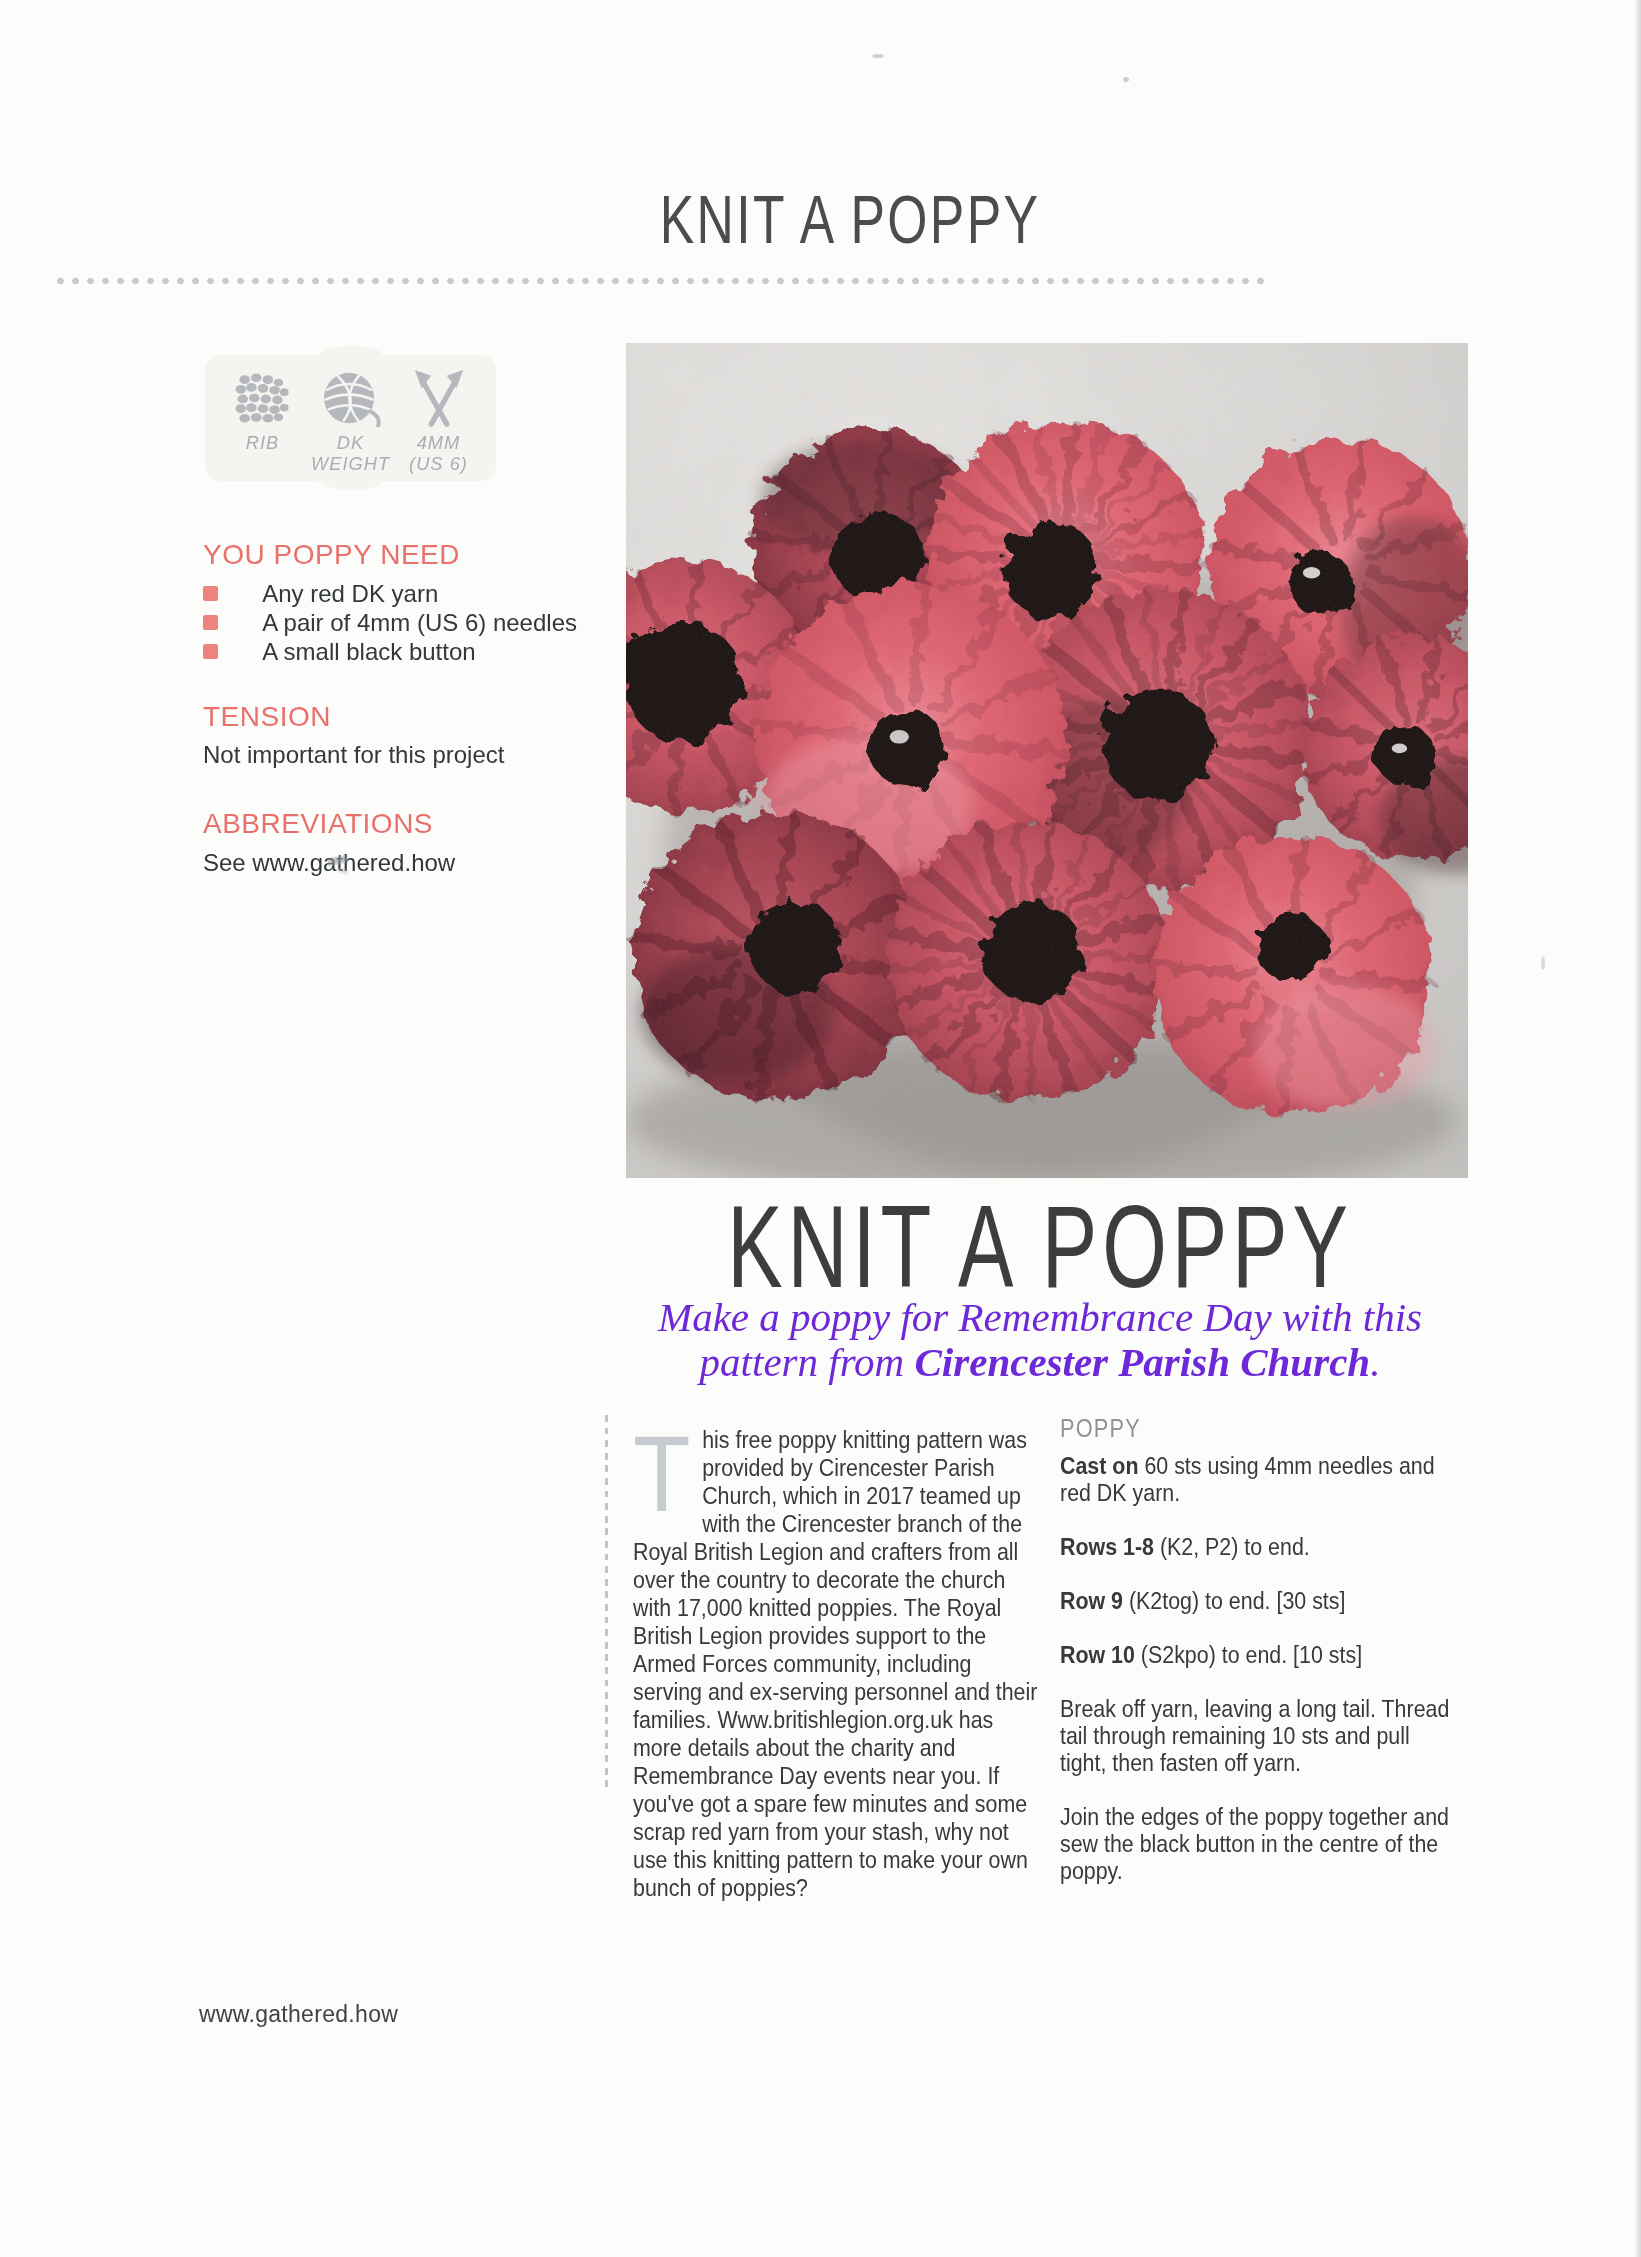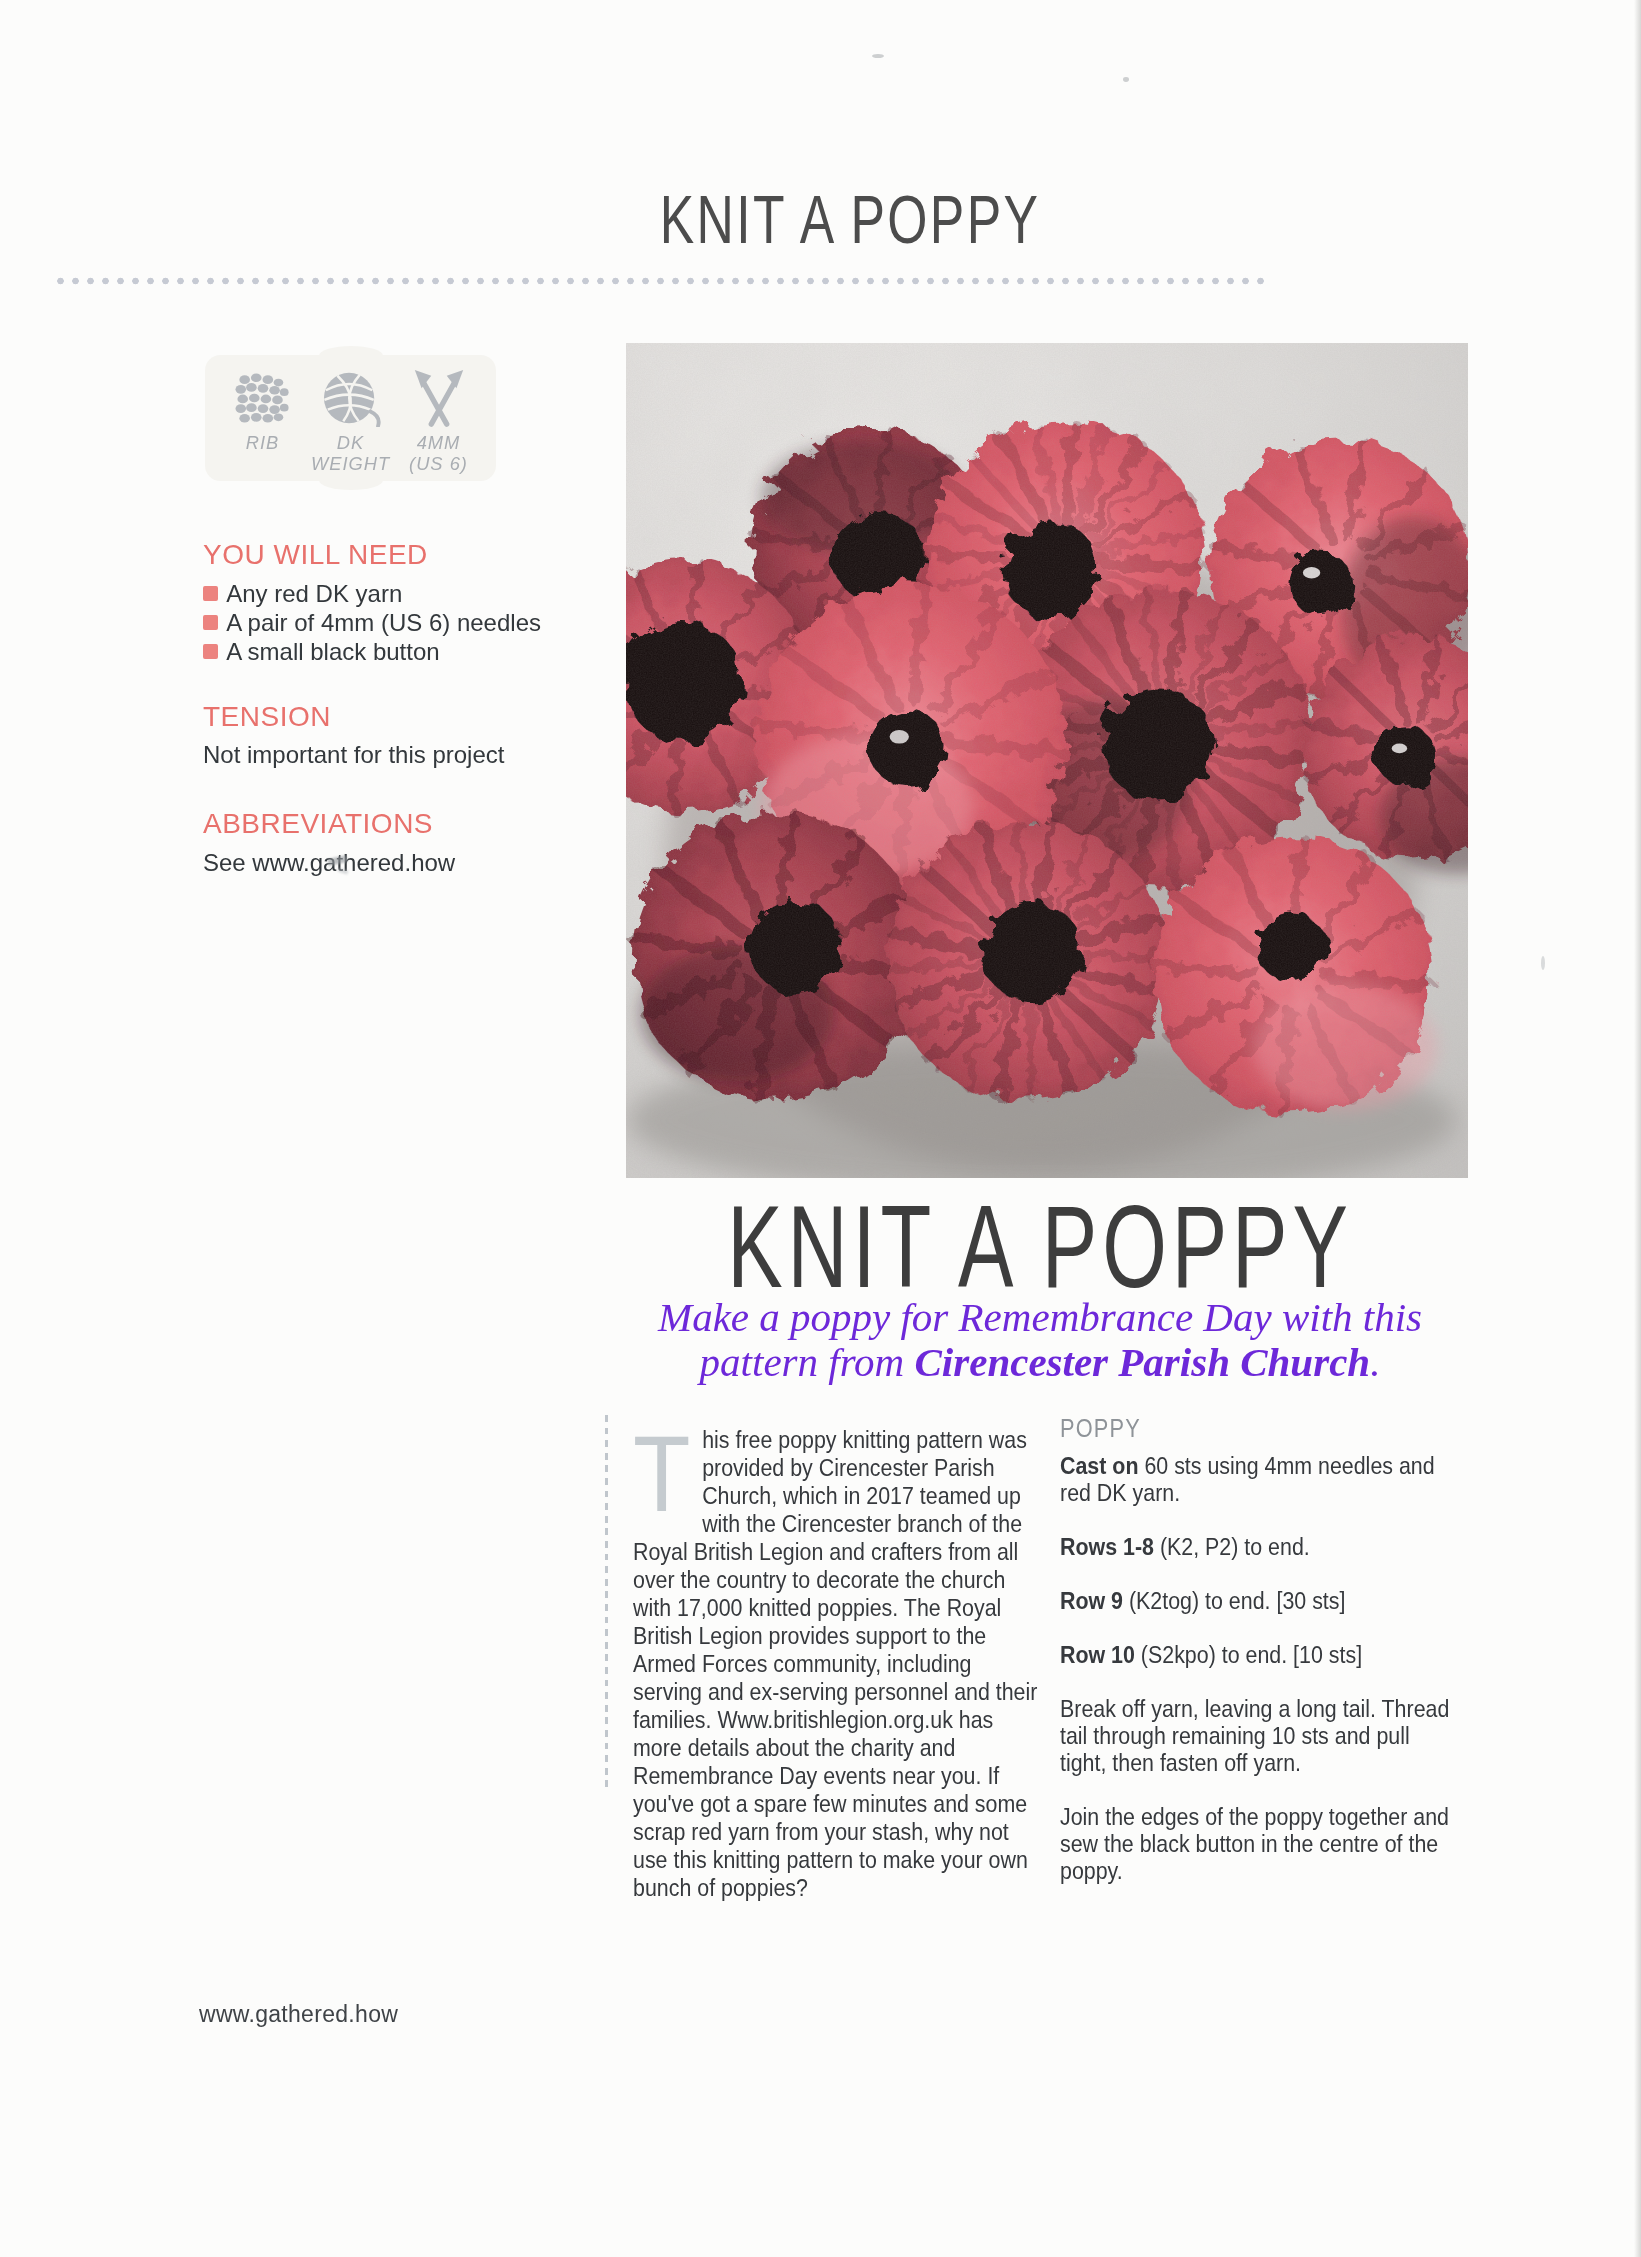--- a/index.html
+++ b/index.html
@@ -27,21 +27,21 @@
   .badge-panel::after{bottom:-8.7px}
   .badge{display:flex;flex-direction:column;align-items:center;width:89px;font-style:italic;}
   .badge .icon-box{height:62px;display:flex;align-items:center;justify-content:center;}
   .badge-label{margin-top:3.9px;font-size:18.3px;line-height:21px;color:#a9adb2;
         text-align:center;letter-spacing:1px;}
 
   
   .sidebar{position:absolute;left:203px;top:539px;width:406px;color:#33383c;}
   .side-head{color:#e8716c;font-size:28px;font-weight:400;letter-spacing:0.5px;margin:0 0 8.7px 0;}
   .need-list{list-style:none;margin:0;padding:0;font-size:24px;line-height:28px;}
-  .need-list li{display:flex;align-items:flex-start;margin:0 0 1px 0;}
+  .need-list li{display:flex;align-items:flex-start;margin:0 0 1px 0;gap:36px;}
   .sq{flex:0 0 auto;width:14.5px;height:14.5px;background:#ec837f;margin:6.8px 8.7px 0 0;border-radius:1.9px;}
   .side-text{font-size:24px;line-height:28px;margin:0;}
   .gap1{margin-top:35px;}
   .gap2{margin-top:39px;}
 
   
   .photo{position:absolute;left:626px;top:343px;width:842px;height:835px;}
   .photo svg{display:block;width:100%;height:100%;}
 
   
@@ -153,21 +153,21 @@
         </svg>
       </div>
       <div class="badge-label">
         <span>4MM</span><br>
         <span>(US 6)</span>
       </div>
     </div>
   </section>
 
   <aside class="sidebar">
-    <h3 class="side-head">YOU WILL NEED</h3>
+    <h3 class="side-head">YOU POPPY NEED</h3>
     <ul class="need-list">
       <li>
           <span class="sq"></span>
           <span>Any red DK yarn</span>
         </li>
       <li>
           <span class="sq"></span>
           <span>A pair of 4mm (US 6) needles</span>
         </li>
       <li>

